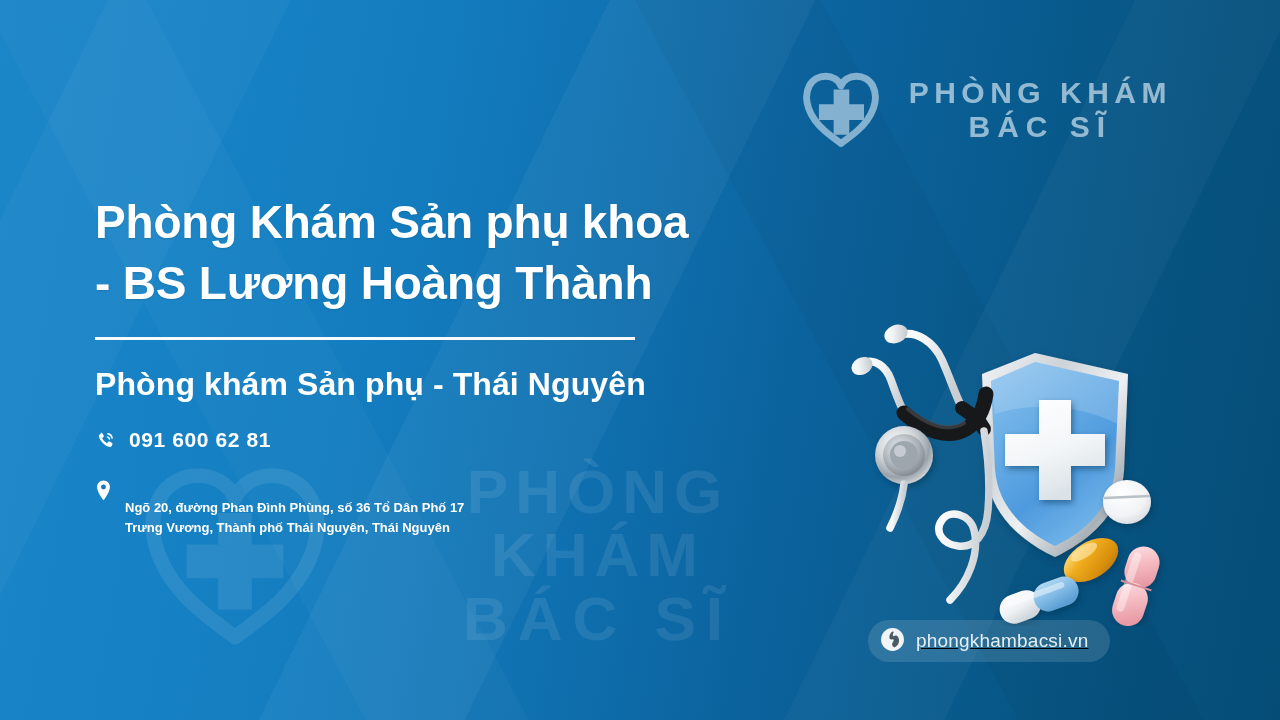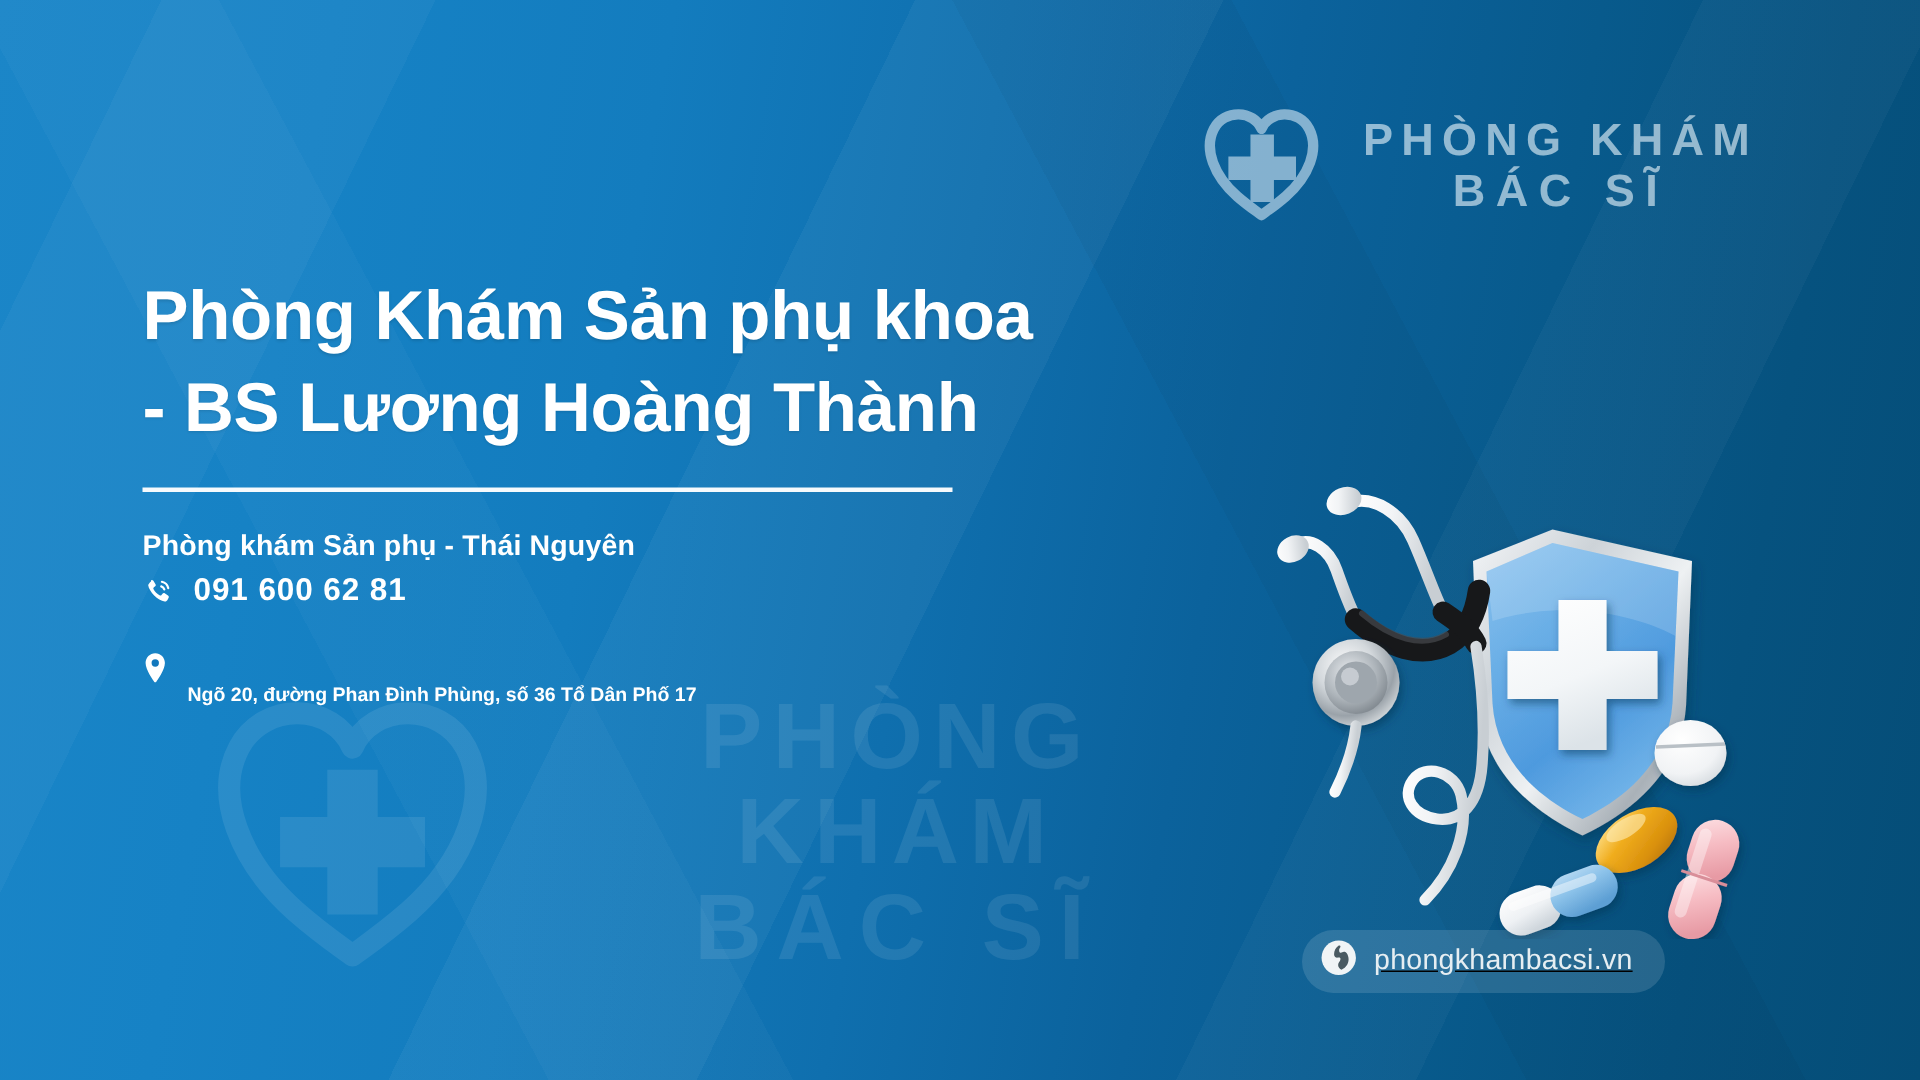--- a/index.html
+++ b/index.html
@@ -67,21 +67,21 @@
   .logo-text {
     color:#e8f4fb;
     font-weight:bold;
     line-height:1.12;
     text-align:center;
   }
   .logo-l1 { font-size:30px; letter-spacing:5.5px; }
   .logo-l2 { font-size:30px; letter-spacing:7px; }
 
   
-  .content { position:absolute; left:95px; top:180px; width:740px; }
+  .content { position:absolute; left:95px; top:192px; width:740px; }
 
   .title {
     color:#ffffff;
     font-size:46px;
     font-weight:bold;
     line-height:1.32;
     letter-spacing:-0.2px;
     text-shadow:0 1px 2px rgba(0,0,0,0.12);
   }
   .title .ln { display:block; white-space:nowrap; }
@@ -89,30 +89,30 @@
   .divider {
     margin-top:24px;
     width:540px; height:3px;
     background:#ffffff;
     opacity:0.96;
   }
 
   .subtitle {
     margin-top:26px;
     color:#ffffff;
-    font-size:19px;
+    font-size:32px;
     font-weight:bold;
     letter-spacing:0.1px;
   }
 
   .info-row {
     display:flex; align-items:flex-start;
     gap:13px;
     color:#ffffff;
-    margin-top:6px;
+    margin-top:25px;
   }
   .info-row .ic { flex:0 0 auto; margin-top:2px; }
   .phone-row .val { font-size:21px; font-weight:bold; letter-spacing:0.6px; }
   .addr-row { margin-top:21px; }
   .addr-row .ic { margin-top:4px; }
   .addr-lines { font-size:13px; font-weight:bold; line-height:1.52;margin-top:22px; }
   .addr-lines span { display:block; white-space:nowrap; }
 
   
   .illus { position:absolute; left:838px; top:296px; width:350px; height:330px; }
@@ -194,20 +194,21 @@
 
     <div class="info-row addr-row">
       <span class="ic">
         <svg width="17" height="21" viewBox="0 0 24 30">
           <path d="M12 0.8C6.9 0.8 2.8 4.9 2.8 10c0 6.7 7.6 17.1 8.3 18 .45.6 1.35.6 1.8 0 .7-.9 8.3-11.3 8.3-18C21.2 4.9 17.1.8 12 .8z" fill="#ffffff"></path>
           <circle cx="12" cy="10" r="3.5" fill="#1278bd"></circle>
         </svg>
       </span>
       <span class="addr-lines">
         <span>Ngõ 20,  đường Phan Đình Phùng,  số 36 Tổ Dân Phố 17</span>
+        <span>Trưng Vương,  Thành phố Thái Nguyên,  Thái Nguyên</span>
       </span>
     </div>
   </div>
 
   <div class="illus">
     <svg width="350" height="330" viewBox="0 0 350 330">
       <defs>
         <linearGradient id="shieldFace" x1="0" y1="0" x2="0.55" y2="1">
           <stop offset="0%" stop-color="#8cc3ef"></stop>
           <stop offset="38%" stop-color="#69aee6"></stop>

